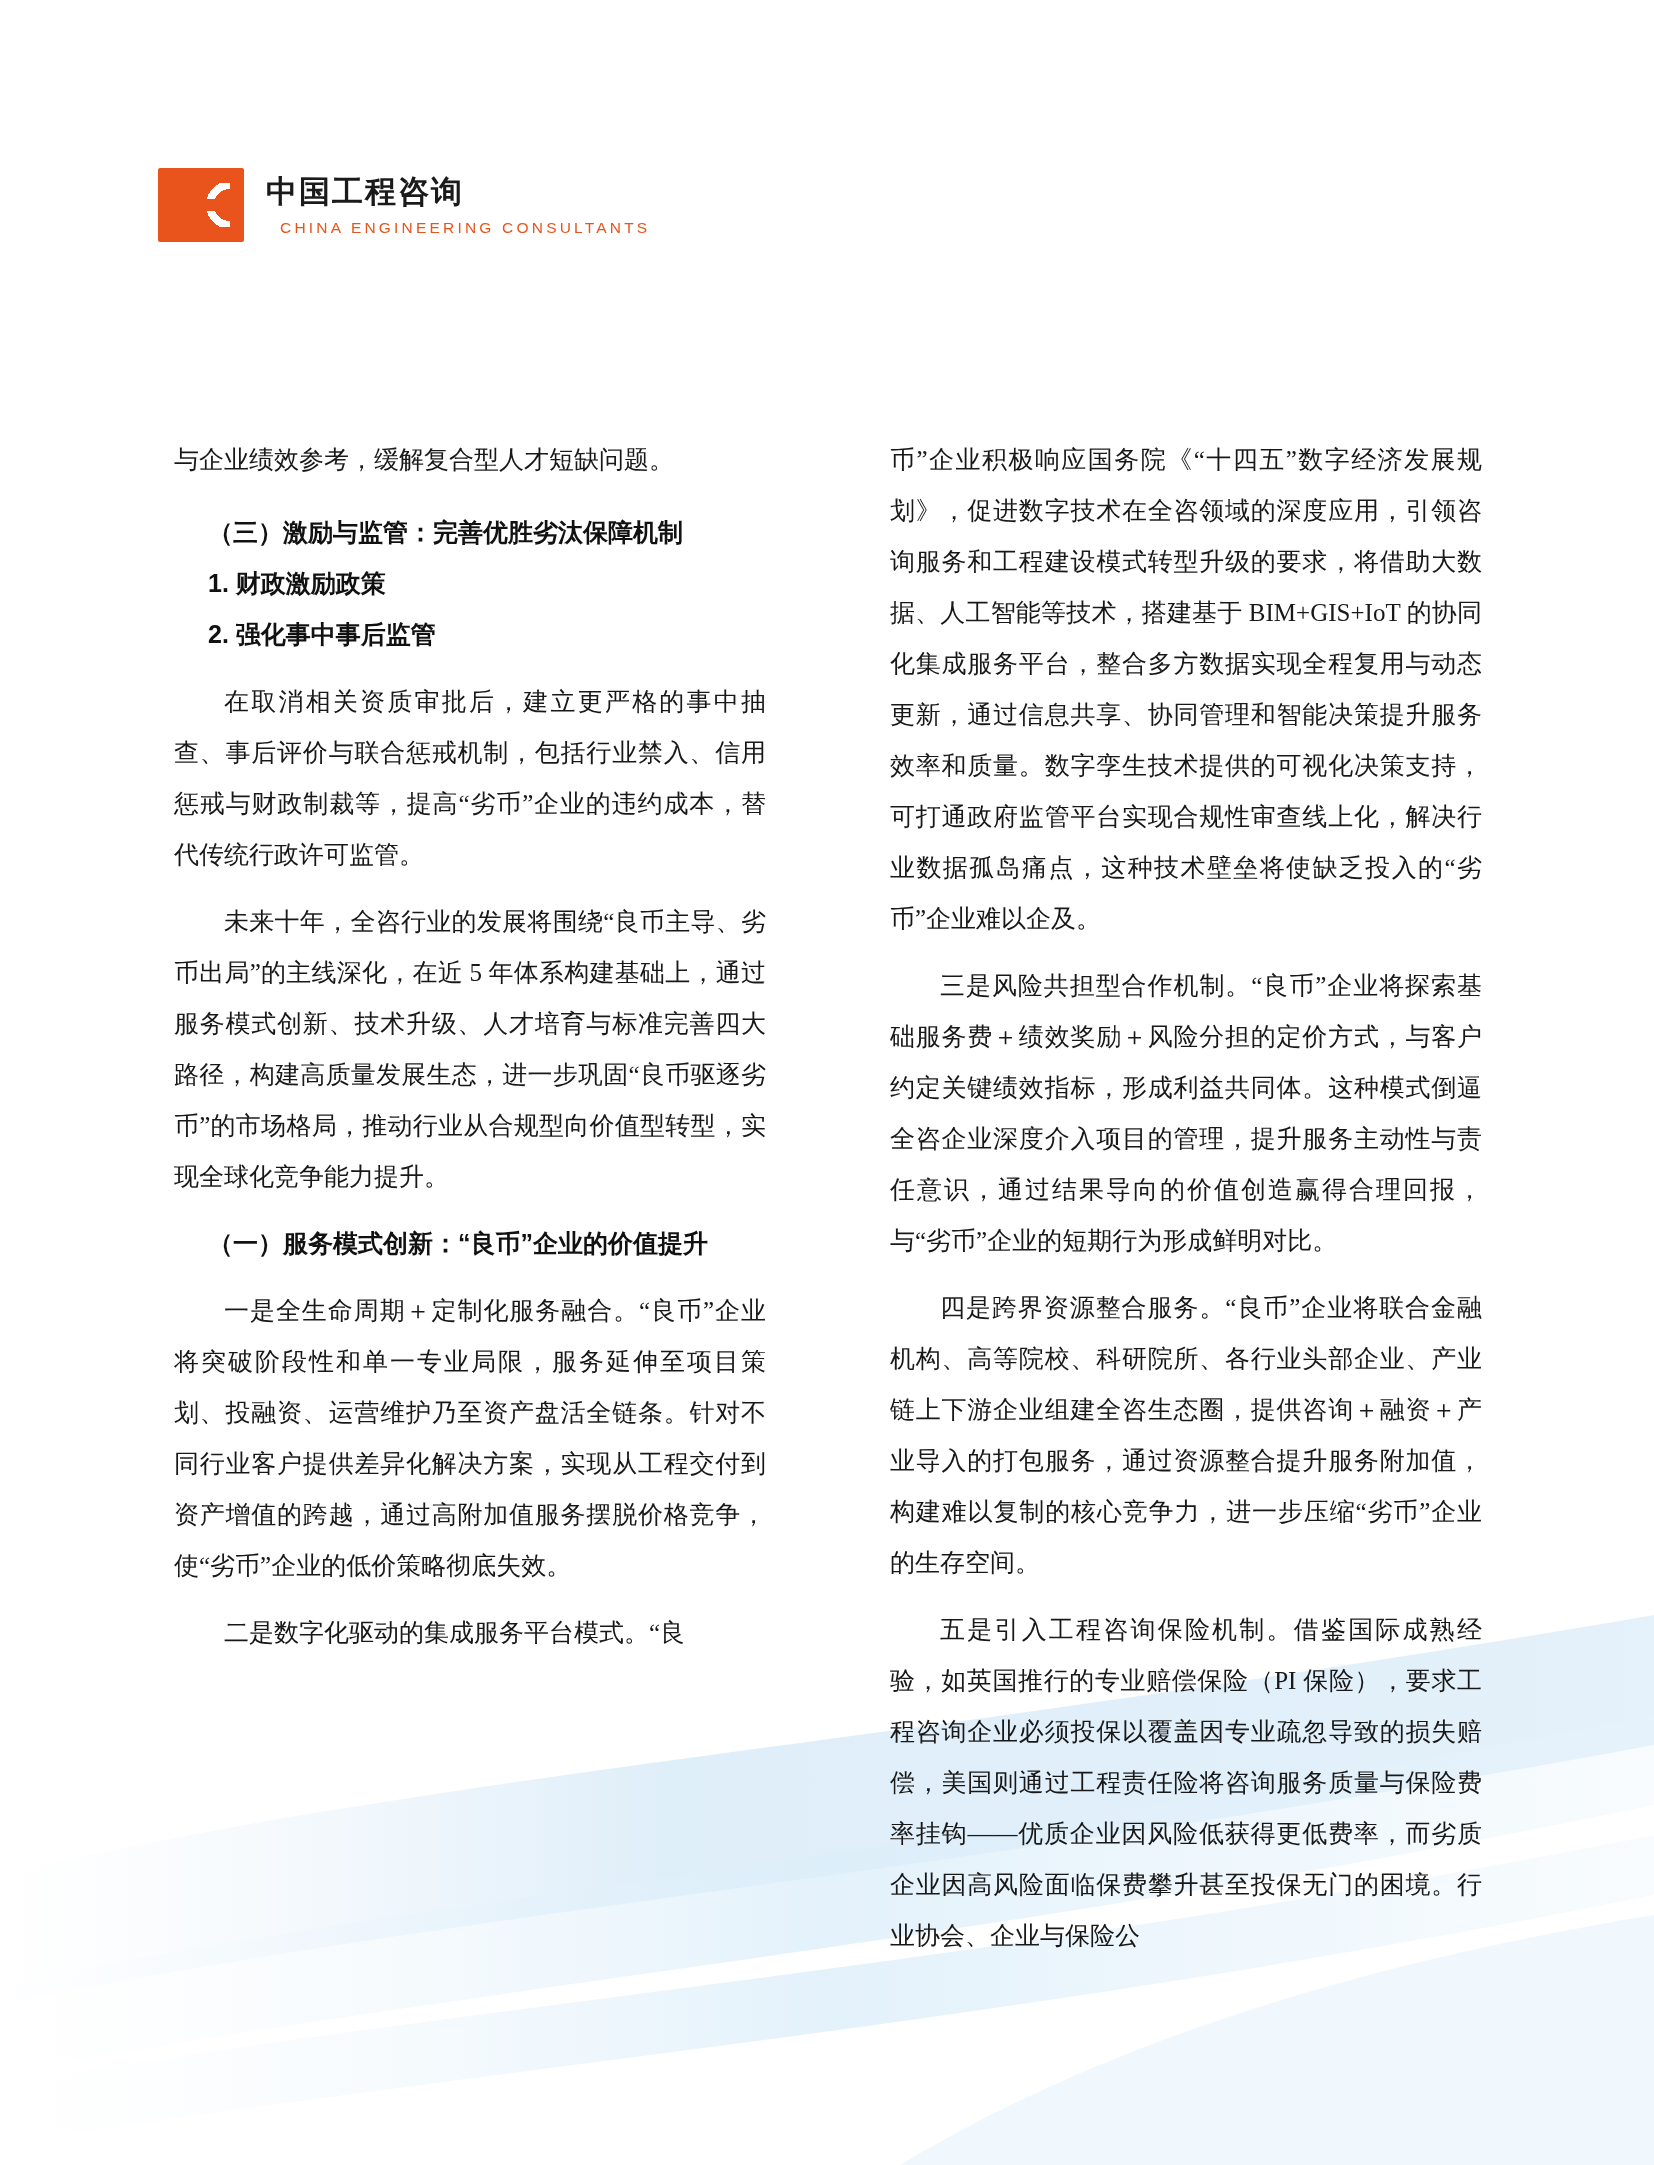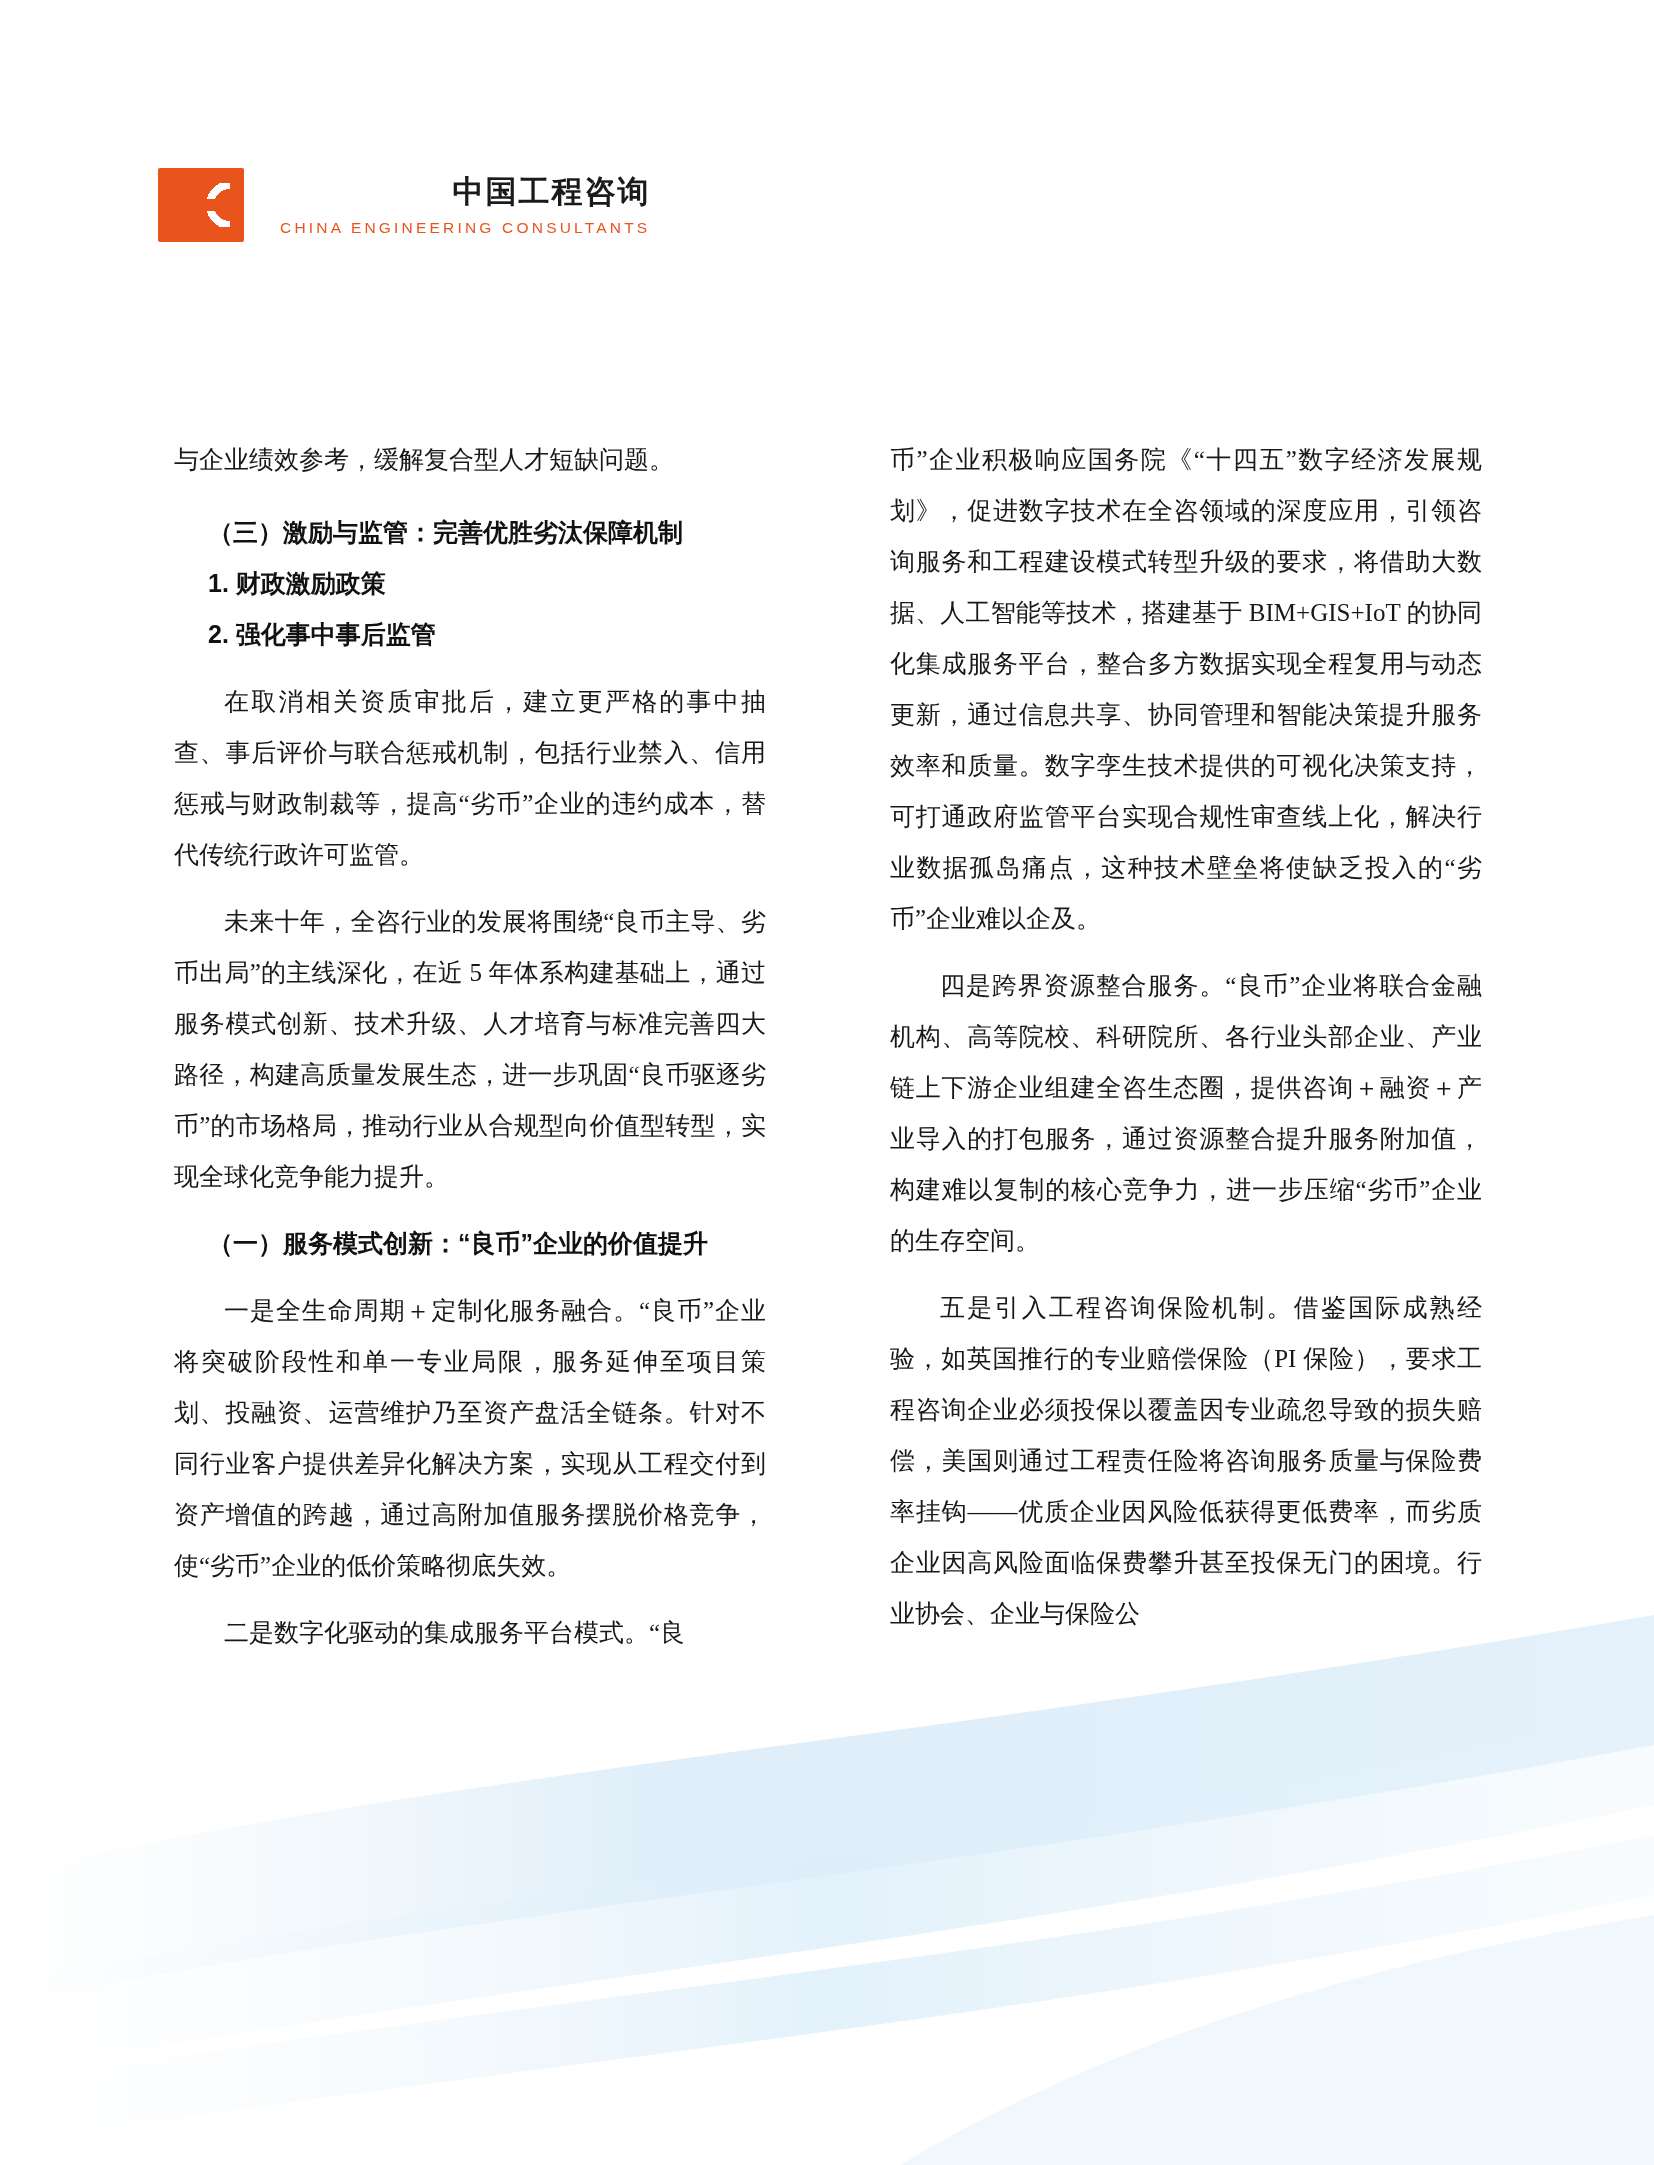--- a/index.html
+++ b/index.html
@@ -34,21 +34,20 @@
     z-index: 2;
   }
   
   .masthead {
     position: absolute;
     left: 158px;
     top: 168px;
     display: flex;
     align-items: center;
     gap: 22px;
-    text-align: right;
   }
   .logo-mark {
     width: 86px;
     height: 74px;
     background: #E8541B;
     position: relative;
     border-radius: 2px;
     flex: none;
   }
   .logo-mark::before {
@@ -174,20 +173,21 @@
         <div class="h3">2. 强化事中事后监管</div>
         <p class="indent">在取消相关资质审批后，建立更严格的事中抽查、事后评价与联合惩戒机制，包括行业禁入、信用惩戒与财政制裁等，提高“劣币”企业的违约成本，替代传统行政许可监管。</p>
         <p class="indent">未来十年，全咨行业的发展将围绕“良币主导、劣币出局”的主线深化，在近 5 年体系构建基础上，通过服务模式创新、技术升级、人才培育与标准完善四大路径，构建高质量发展生态，进一步巩固“良币驱逐劣币”的市场格局，推动行业从合规型向价值型转型，实现全球化竞争能力提升。</p>
         <div class="h3">（一）服务模式创新：“良币”企业的价值提升</div>
         <p class="indent">一是全生命周期＋定制化服务融合。“良币”企业将突破阶段性和单一专业局限，服务延伸至项目策划、投融资、运营维护乃至资产盘活全链条。针对不同行业客户提供差异化解决方案，实现从工程交付到资产增值的跨越，通过高附加值服务摆脱价格竞争，使“劣币”企业的低价策略彻底失效。</p>
         <p class="indent">二是数字化驱动的集成服务平台模式。“良</p>
       </div>
 
       <div class="col">
         <p>币”企业积极响应国务院《“十四五”数字经济发展规划》，促进数字技术在全咨领域的深度应用，引领咨询服务和工程建设模式转型升级的要求，将借助大数据、人工智能等技术，搭建基于 BIM+GIS+IoT 的协同化集成服务平台，整合多方数据实现全程复用与动态更新，通过信息共享、协同管理和智能决策提升服务效率和质量。数字孪生技术提供的可视化决策支持，可打通政府监管平台实现合规性审查线上化，解决行业数据孤岛痛点，这种技术壁垒将使缺乏投入的“劣币”企业难以企及。</p>
+        <p class="indent">三是风险共担型合作机制。“良币”企业将探索基础服务费＋绩效奖励＋风险分担的定价方式，与客户约定关键绩效指标，形成利益共同体。这种模式倒逼全咨企业深度介入项目的管理，提升服务主动性与责任意识，通过结果导向的价值创造赢得合理回报，与“劣币”企业的短期行为形成鲜明对比。</p>
         <p class="indent">四是跨界资源整合服务。“良币”企业将联合金融机构、高等院校、科研院所、各行业头部企业、产业链上下游企业组建全咨生态圈，提供咨询＋融资＋产业导入的打包服务，通过资源整合提升服务附加值，构建难以复制的核心竞争力，进一步压缩“劣币”企业的生存空间。</p>
         <p class="indent">五是引入工程咨询保险机制。借鉴国际成熟经验，如英国推行的专业赔偿保险（PI 保险），要求工程咨询企业必须投保以覆盖因专业疏忽导致的损失赔偿，美国则通过工程责任险将咨询服务质量与保险费率挂钩——优质企业因风险低获得更低费率，而劣质企业因高风险面临保费攀升甚至投保无门的困境。行业协会、企业与保险公</p>
       </div>
 
     </div>
 
   </div>
 </div>
 
 </body></html>

